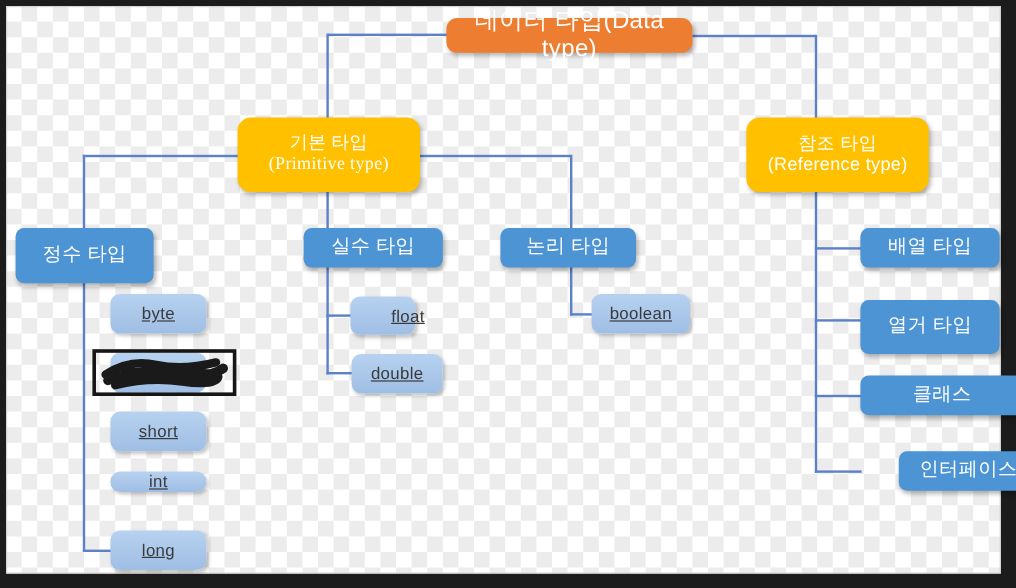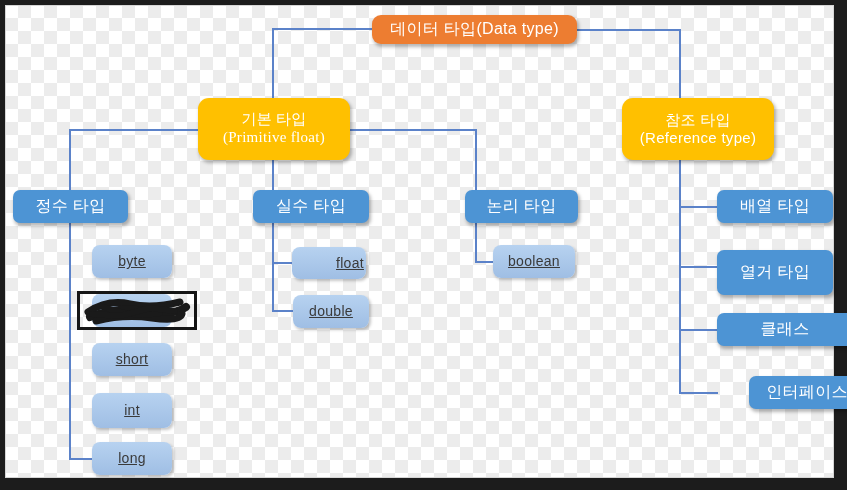--- a/index.html
+++ b/index.html
@@ -33,21 +33,21 @@
     text-align:center;
     border-radius:8px;
     box-shadow:1.5px 2.5px 3.5px rgba(0,0,0,0.28);
     box-sizing:border-box;
     line-height:1.18;
     letter-spacing:0.3px;
   }
   .root{
     background:var(--root-fill,#ed7d31);
     color:var(--node-text,#fff);
-    font-size:16px;
+    font-size:20px;
     border-radius:9px;
   }
   .category{
     background:var(--category-fill,#ffc000);
     color:var(--node-text,#fff);
     font-size:15px;
     border-radius:11px;
   }
   .type{
     background:var(--type-fill,#4d94d4);
@@ -110,37 +110,37 @@
     </div>
 
     <div class="layer">
 
       <div class="node root" style="left:367px;top:10px;width:205px;height:29px;">
         <span>데이터 타입(Data type)</span>
       </div>
 
       <div class="node category" style="left:193px;top:93px;width:152px;height:62px;font-family:Liberation Serif, serif;">
         <span>기본 타입</span>
-        <span>(Primitive float)</span>
+        <span>(Primitive type)</span>
       </div>
 
       <div class="node category" style="left:598px;top:93px;width:152px;height:62px;margin-left:19px;">
         <span>참조 타입</span>
         <span>(Reference type)</span>
       </div>
 
-      <div class="node type" style="left:8px;top:185px;width:115px;height:33px;">
+      <div class="node type" style="left:8px;top:185px;width:115px;height:46px;">
         <span>정수 타입</span>
       </div>
 
       <div class="node type" style="left:209px;top:185px;width:116px;height:33px;margin-left:39px;">
         <span>실수 타입</span>
       </div>
 
-      <div class="node type" style="left:412px;top:185px;width:113px;height:33px;margin-left:48px;">
+      <div class="node type" style="left:412px;top:185px;width:113px;height:33px;">
         <span>논리 타입</span>
       </div>
 
       <div class="node leaf" style="left:87px;top:240px;width:80px;height:33px;">
         <span>byte</span>
       </div>
 
       <div class="redact-leaf" style="left:87px;top:289px;width:80px;height:33px;"></div>
       <div class="redact-box" style="left:72px;top:286px;width:120px;height:39px;">
         <svg width="114" height="33" viewBox="0 0 114 33">
@@ -151,29 +151,29 @@
             <path d="M24 13 Q52 24 80 19" stroke-width="6"></path>
             <path d="M12 20 L40 22 L70 14 L95 17" stroke-width="6"></path>
           </g>
         </svg>
       </div>
 
       <div class="node leaf" style="left:87px;top:338px;width:80px;height:33px;justify-content:center;">
         <span>short</span>
       </div>
 
-      <div class="node leaf" style="left:87px;top:388px;width:80px;height:35px;">
+      <div class="node leaf" style="left:87px;top:388px;width:80px;height:17px;">
         <span>int</span>
       </div>
 
       <div class="node leaf" style="left:87px;top:437px;width:80px;height:33px;">
         <span>long</span>
       </div>
 
-      <div class="node leaf" style="left:287px;top:242px;width:74px;height:32px;padding-left:42px;">
+      <div class="node leaf" style="left:287px;top:242px;width:54px;height:32px;padding-left:42px;">
         <span>float</span>
       </div>
 
       <div class="node leaf" style="left:288px;top:290px;width:76px;height:33px;">
         <span>double</span>
       </div>
 
       <div class="node type" style="left:712px;top:185px;width:116px;height:33px;">
         <span>배열 타입</span>
       </div>

